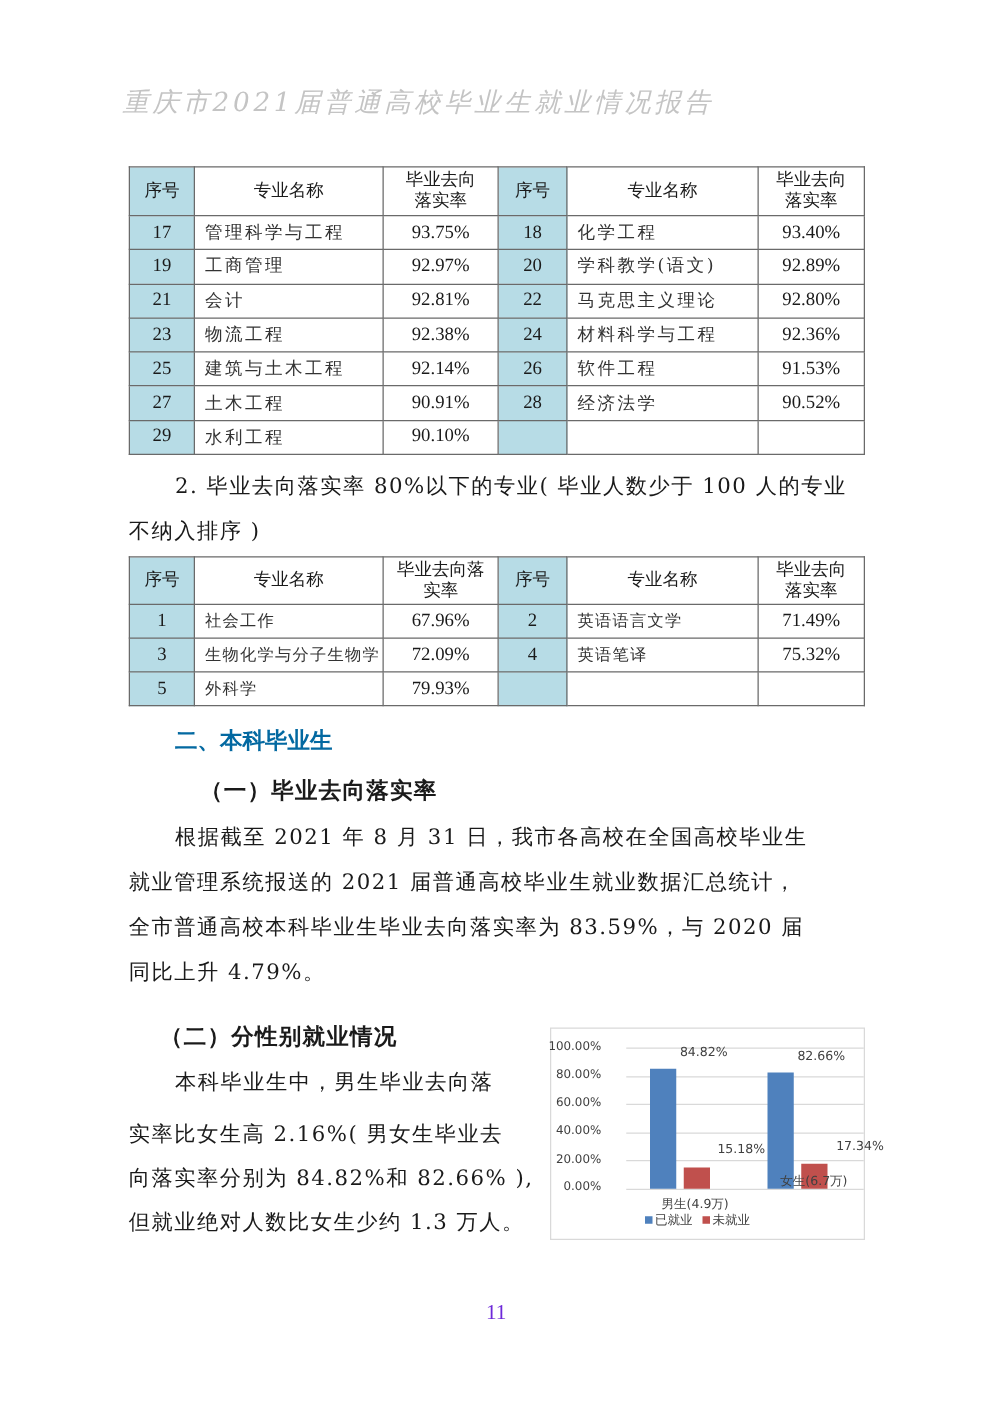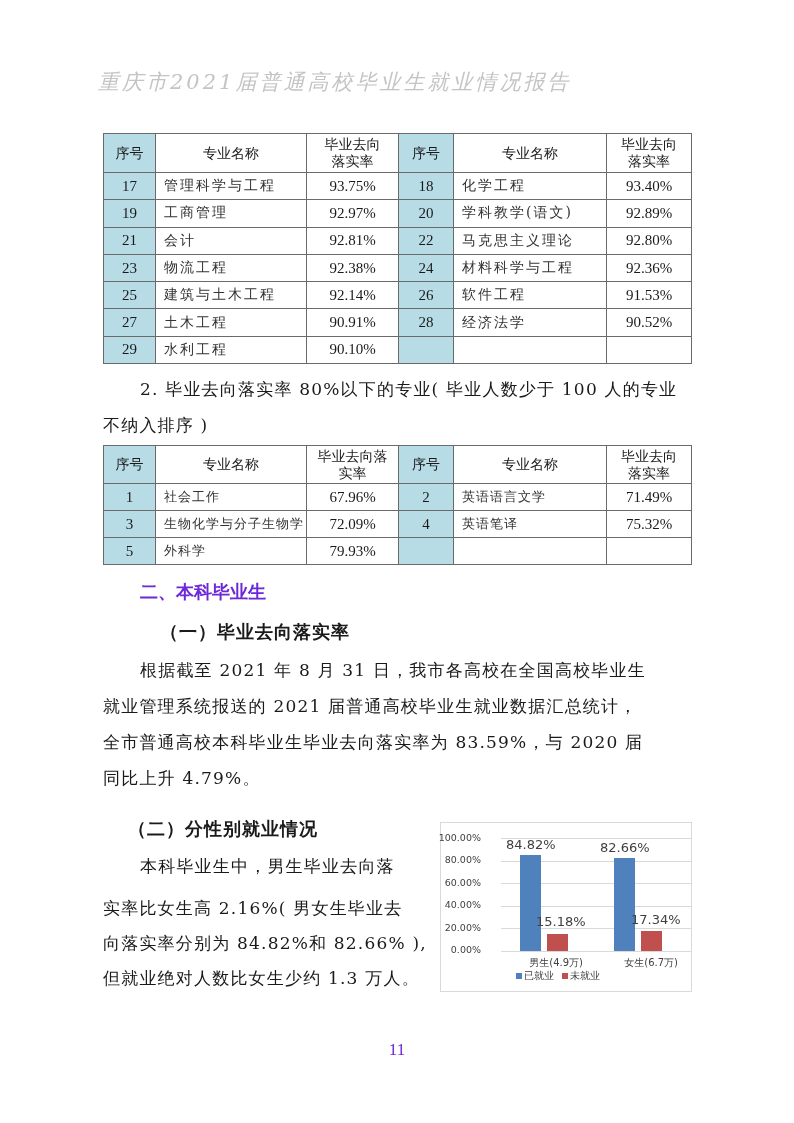--- a/index.html
+++ b/index.html
@@ -15,27 +15,27 @@
   .name { text-align:left; padding-left:8px !important; font-size:14px; letter-spacing:2px; color:#333; }
   .rate { text-align:center; font-family:"Liberation Serif",serif; font-size:15px; }
   .t1 { left:103px; top:133px; width:588px; }
   .t1 tr.h { height:39px; }
   .t1 tr.r { height:27.3px; }
   .t2 { left:103px; top:445px; width:588px; }
   .t2 tr.h { height:38px; }
   .t2 tr.r { height:27px; }
   .t2 .name { font-size:13px; letter-spacing:1px; }
   .para { position:absolute; left:103px; font-size:17px; line-height:35.5px; letter-spacing:1.2px; color:#1a1a1a; }
-  .h2 { position:absolute; left:140px; font-family:"DejaVu Sans",sans-serif; font-weight:bold; font-size:18px; color:#6d28d9; }
+  .h2 { position:absolute; left:140px; font-family:"DejaVu Sans",sans-serif; font-weight:bold; font-size:18px; color:#0369a1; }
   .h3 { position:absolute; left:140px; font-family:"DejaVu Sans",sans-serif; font-weight:bold; font-size:18px; color:#1a1a1a; letter-spacing:1px; }
   .chart-box { position:absolute; left:440px; top:822px; width:250px; height:168px; border:1px solid #d9d9d9; background:#fff; }
   .chart-box .ytick { position:absolute; right:210px; font-family:"DejaVu Sans",sans-serif; font-size:9.5px; color:#404040; text-align:right; white-space:nowrap; }
   .chart-box .grid { position:absolute; left:60px; width:190px; height:1px; background:#d9d9d9; }
   .chart-box .bar { position:absolute; }
-  .chart-box .dl { position:absolute; font-family:"DejaVu Sans",sans-serif; font-size:13px; color:#404040; width:50px; }
+  .chart-box .dl { position:absolute; font-family:"DejaVu Sans",sans-serif; font-size:10px; color:#404040; text-align:center; width:50px;margin-left:32px; }
   .chart-box .xl { position:absolute; font-family:"DejaVu Sans",sans-serif; font-size:10px; color:#404040; text-align:right; width:80px; }
   .legend { position:absolute; left:75px; top:146px; font-family:"DejaVu Sans",sans-serif; font-size:10px; color:#404040; display:flex; gap:8px; align-items:center; }
   .legend .sw { display:inline-block; width:6px; height:6px; margin-right:2px; vertical-align:middle; }
   .page-num { position:absolute; left:0; width:794px; top:1040px; text-align:center; font-family:"Liberation Serif",serif; font-size:17px; color:#6d28d9; }
 </style>
 </head>
 <body>
 
 <div class="running-header">重庆市2021届普通高校毕业生就业情况报告</div>
 
@@ -203,21 +203,21 @@
 
   <div class="bar" style="left:173px; top:35px; width:21px; height:93px; background:#4f81bd;"></div>
   <div class="bar" style="left:200px; top:108px; width:21px; height:20px; background:#c0504d;"></div>
 
   <div class="dl" style="left:65px; top:14px;">84.82%</div>
   <div class="dl" style="left:95px; top:91px;">15.18%</div>
   <div class="dl" style="left:159px; top:17px;">82.66%</div>
   <div class="dl" style="left:190px; top:89px;">17.34%</div>
 
   <div class="xl" style="left:62px; top:133px;">男生(4.9万)</div>
-  <div class="xl" style="left:157px; top:133px;">女生(6.7万)</div>
+  <div class="xl" style="left:157px; top:115px;">女生(6.7万)</div>
 
   <div class="legend">
     <span><span class="sw" style="background:#4f81bd;"></span><span>已就业</span></span>
     <span><span class="sw" style="background:#c0504d;"></span><span>未就业</span></span>
   </div>
 </div>
 
 <div class="page-num">11</div>
 
 </body></html>

